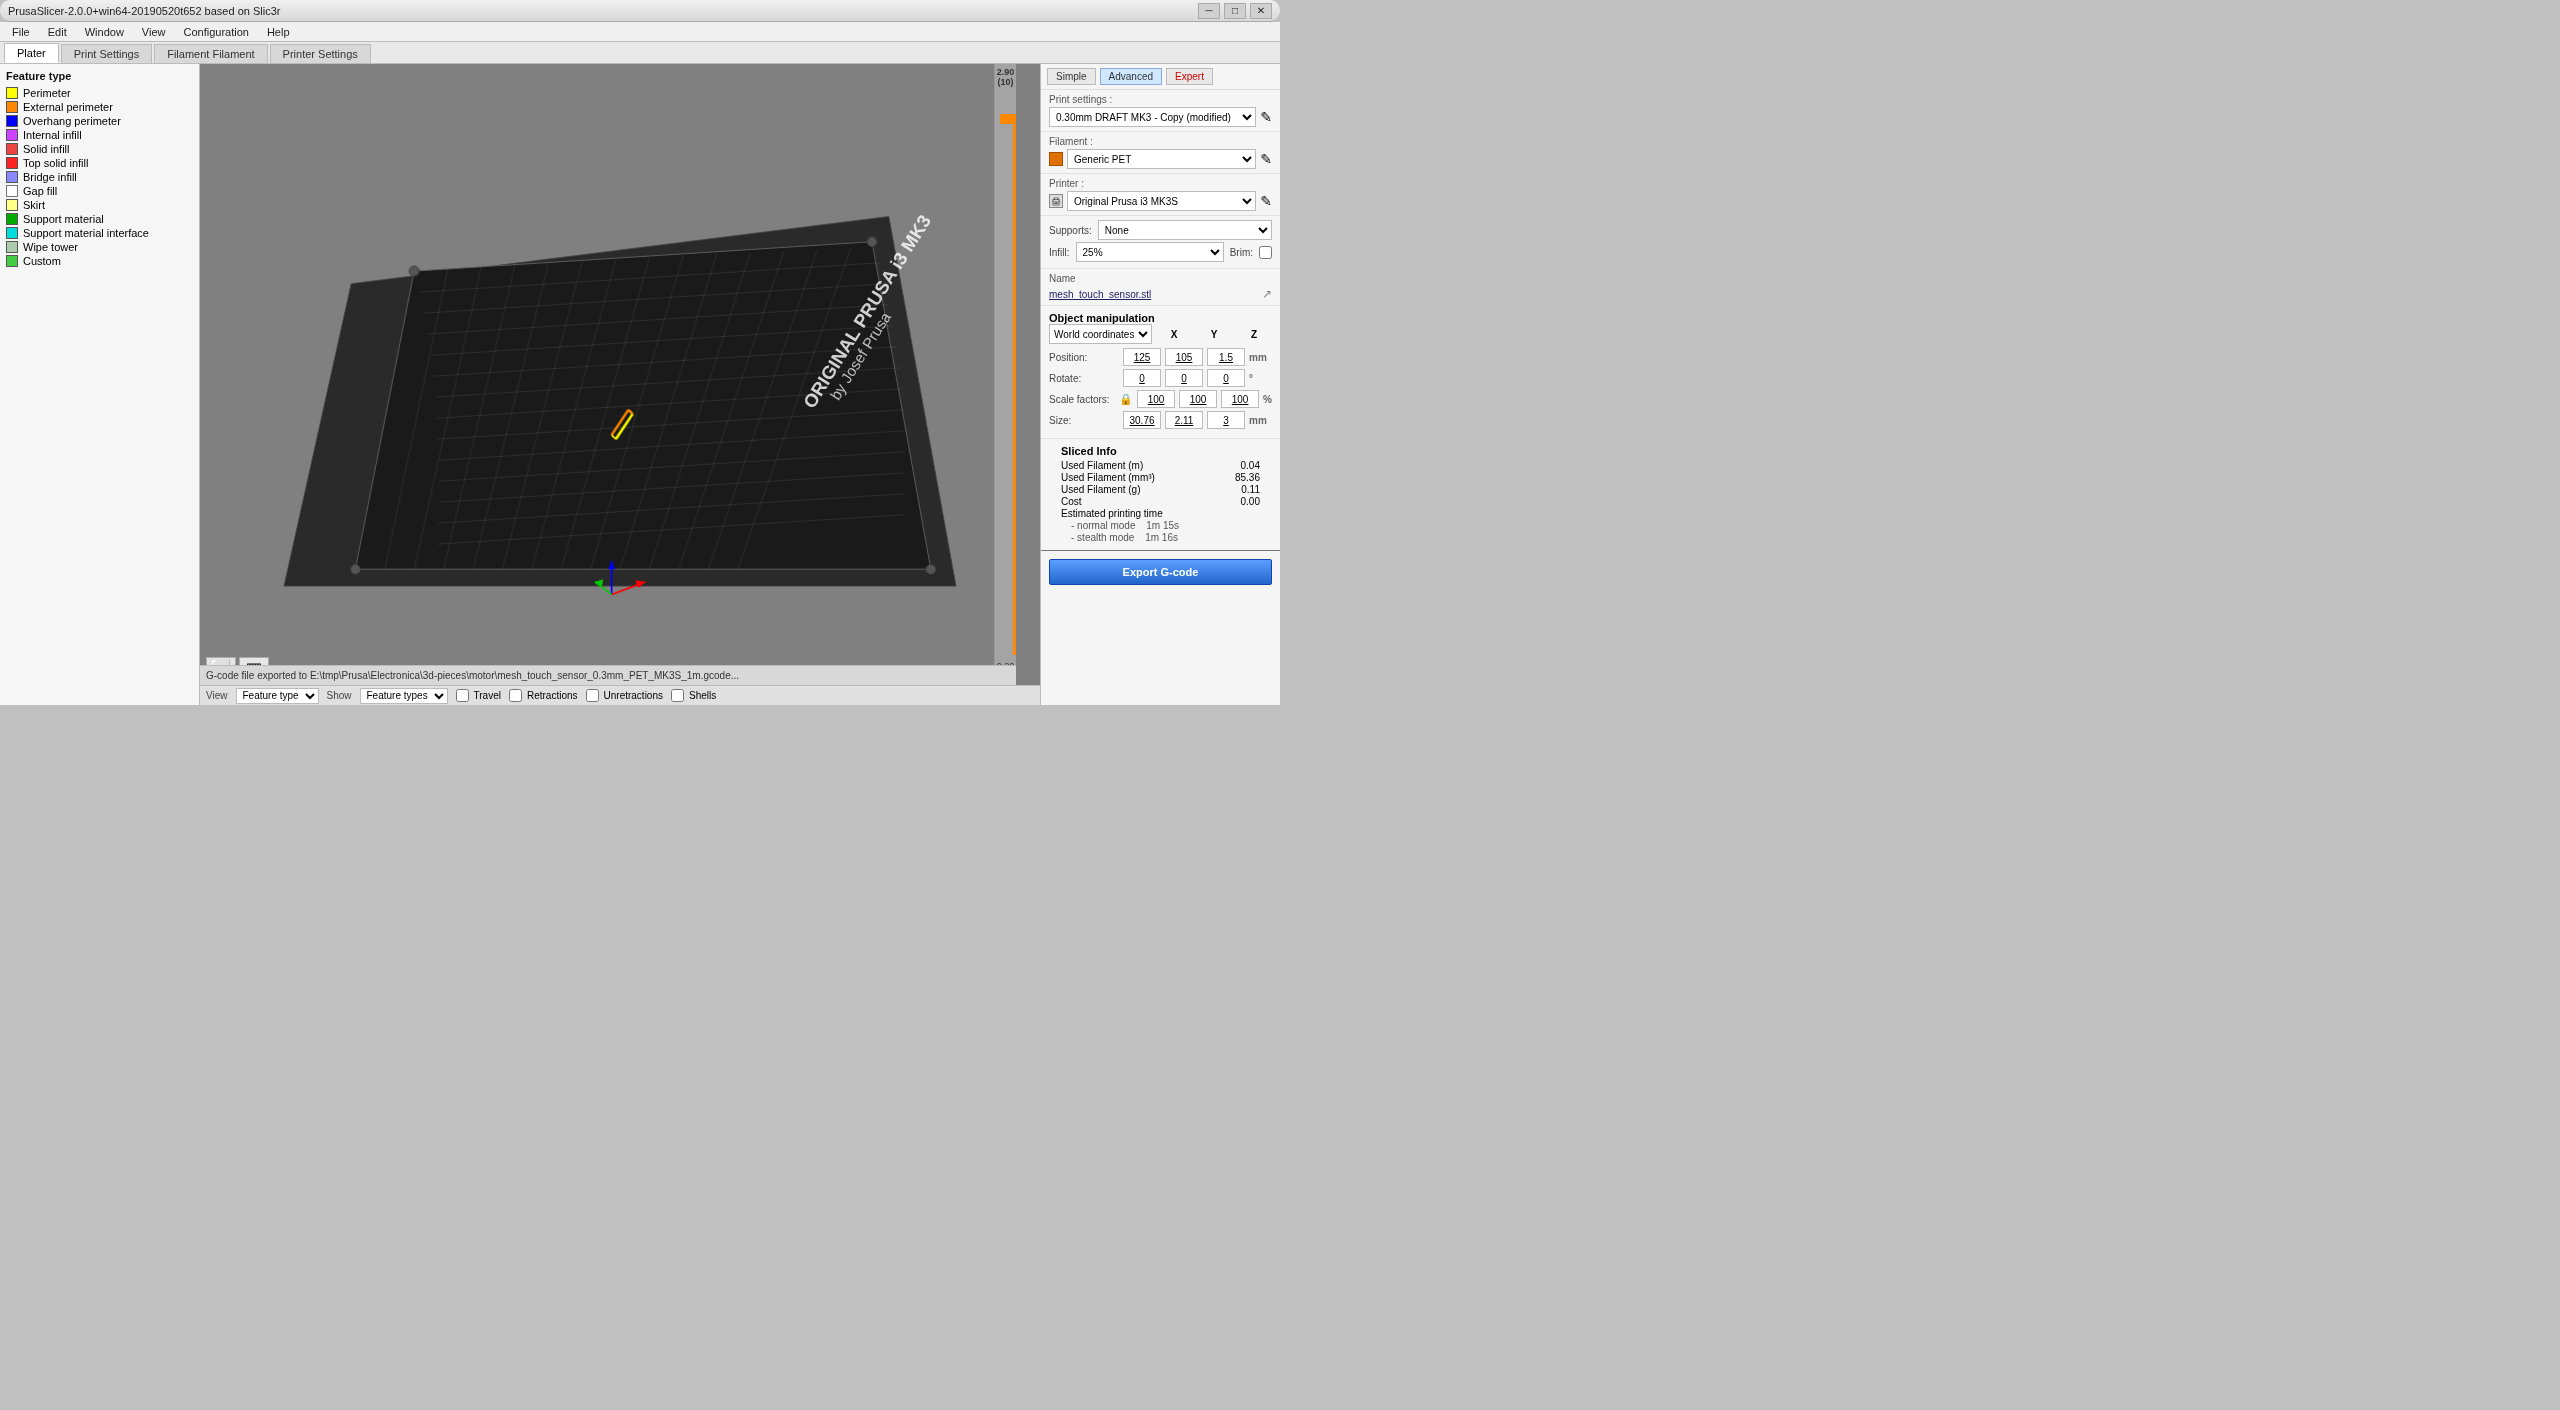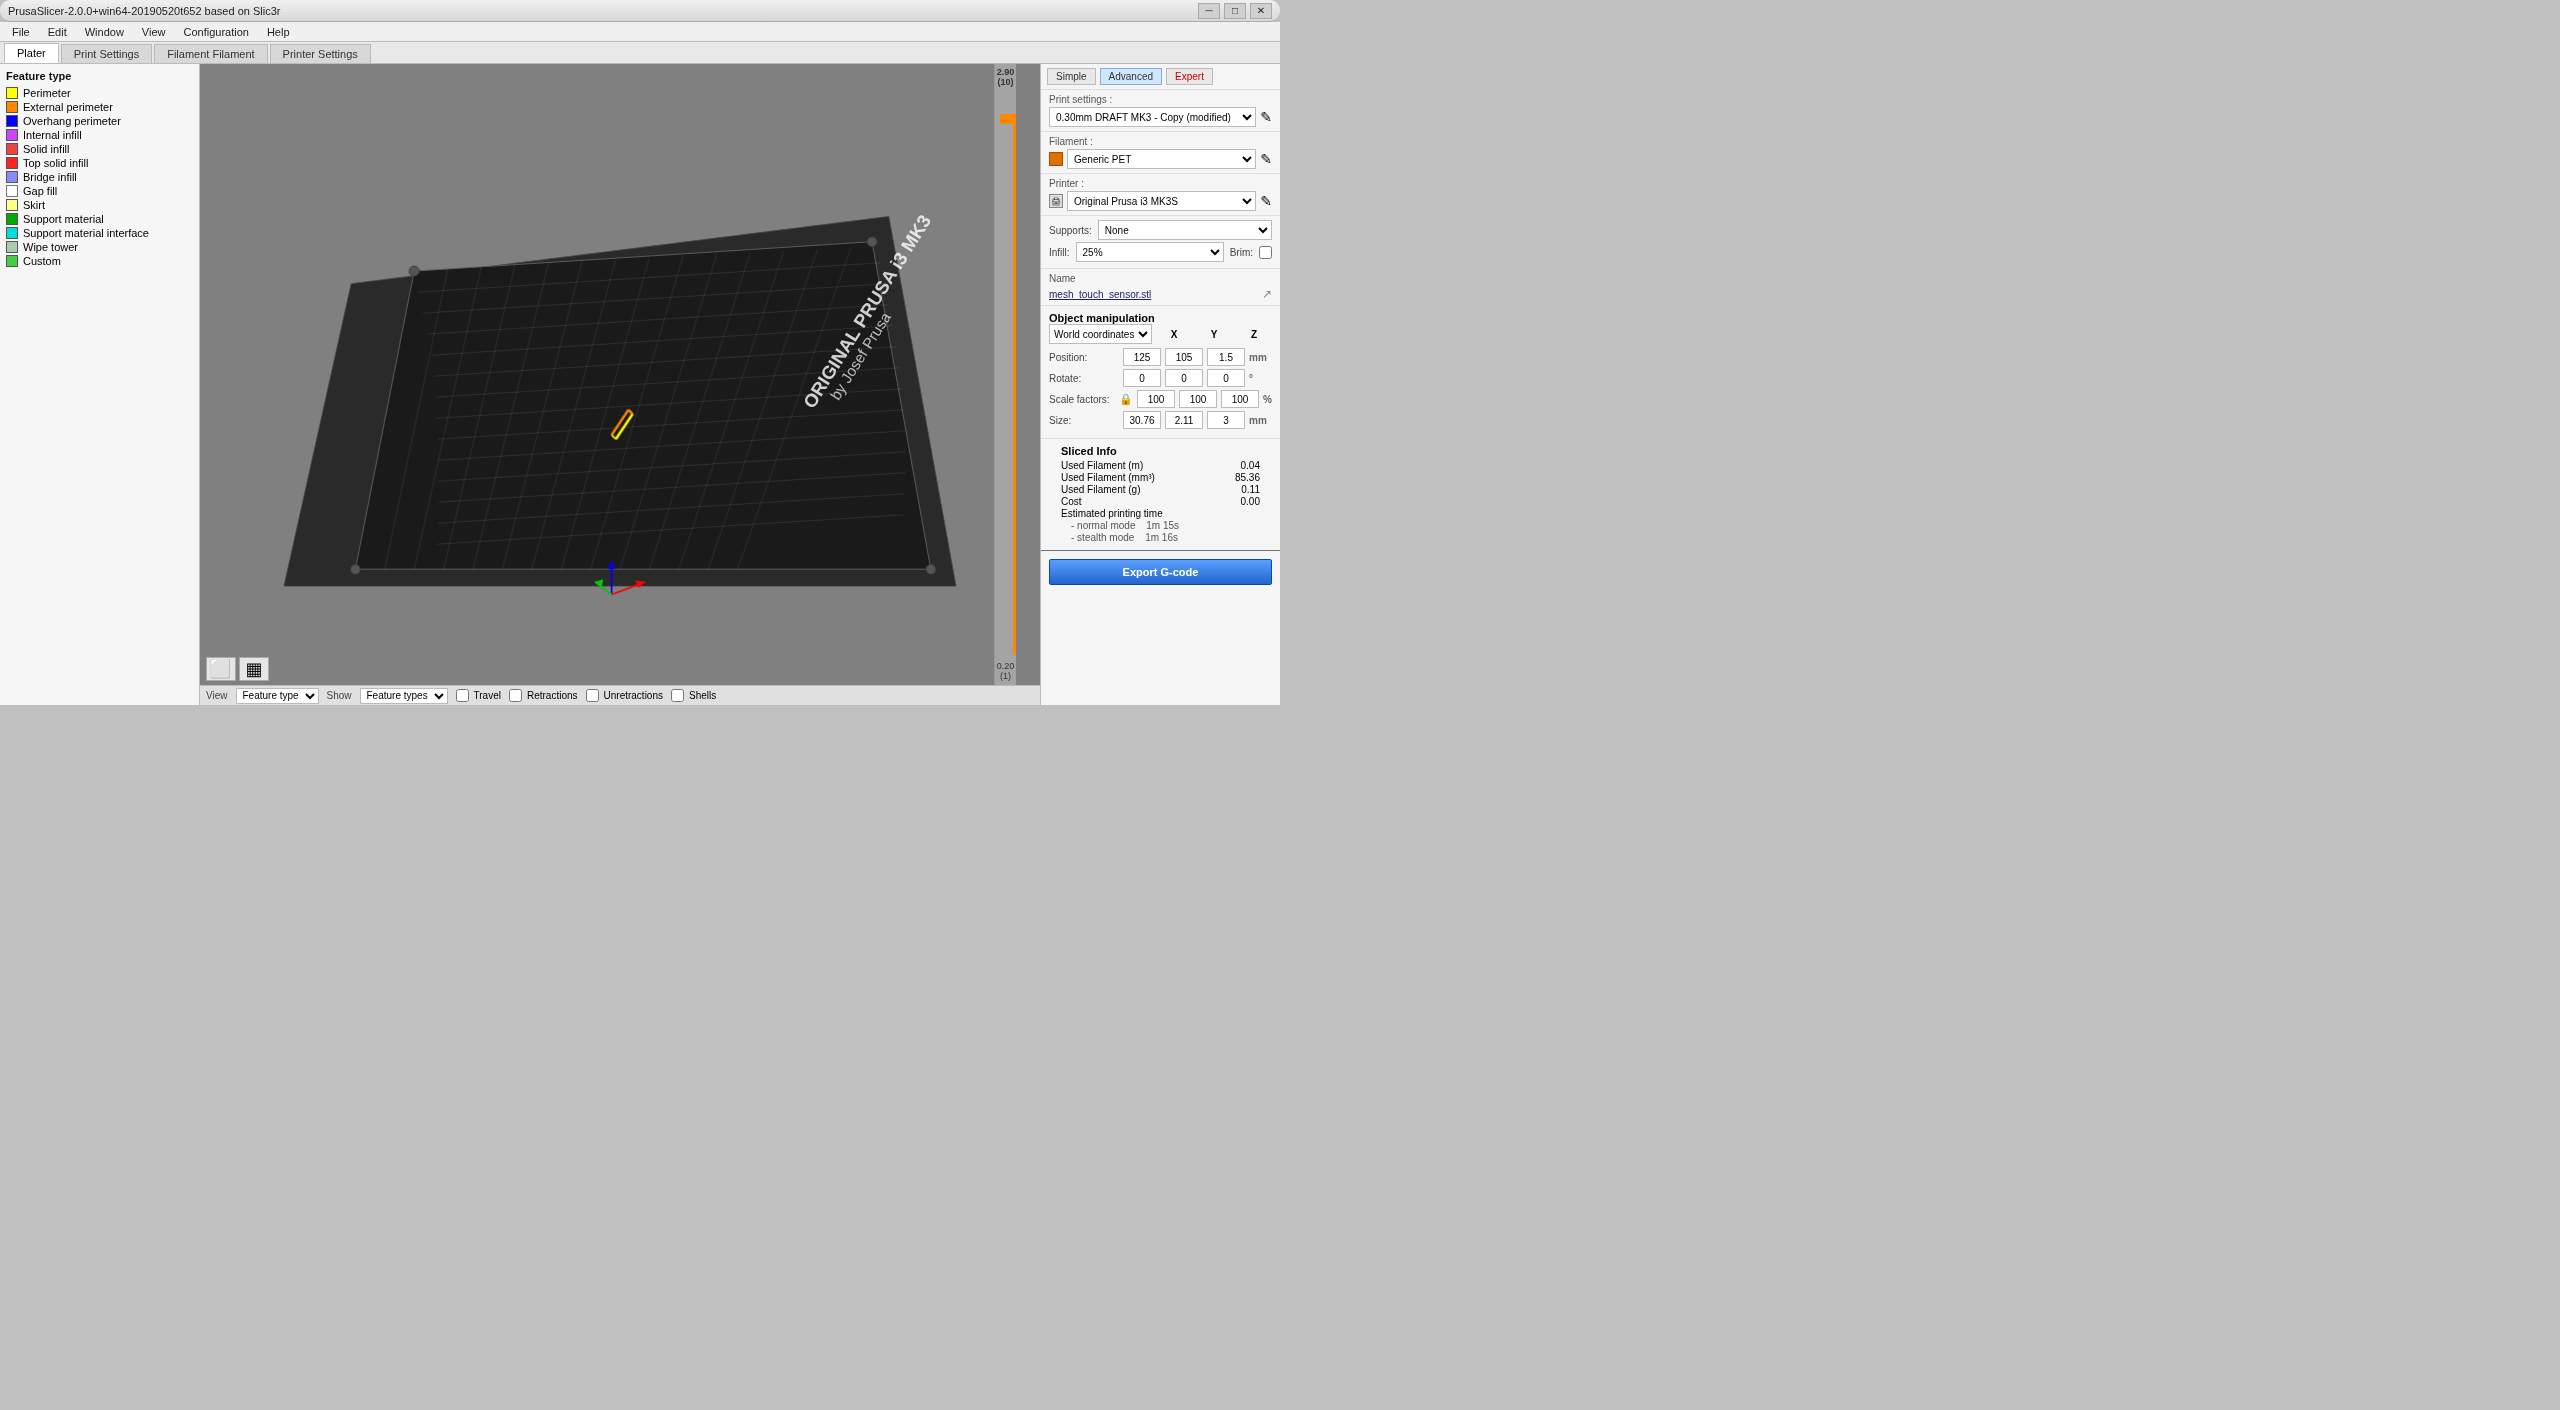--- a/index.html
+++ b/index.html
@@ -225,21 +225,21 @@
       font-size: 10px;
       border: 1px solid #bbb;
       background: #fff;
     }
     .manip-row {
       display: flex; align-items: center; margin-bottom: 3px; gap: 4px;
     }
     .manip-label { width: 70px; font-size: 10px; color: #444; }
     .manip-input {
       width: 38px; height: 18px; border: 1px solid #bbb;
-      font-size: 10px; text-align: center; background: #fff;
+      font-size: 10px; text-align: center; background: #fff; text-decoration: underline;
     }
     .manip-unit { font-size: 10px; color: #666; font-weight: bold; }
     .lock-icon { font-size: 11px; color: #666; cursor: pointer; }
     
     .sliced-info {
       padding: 6px 20px;
       border-bottom: 1px solid #737373;
     }
     .sliced-title { font-weight: bold; font-size: 11px; margin-bottom: 3px; }
     .info-row { display: flex; justify-content: space-between; font-size: 10px; margin-bottom: 1px; }
@@ -524,20 +524,23 @@
       <div class="slider-handle"></div>
       <div class="slider-bottom-label" style="white-space:pre-line; text-align:center;">0.20
 (1)</div>
     </div>
 
     <div id="view-btns">
       <div class="view-btn">⬜</div>
       <div class="view-btn">▦</div>
     </div>
 
+    <div id="status-bar" style="bottom: 20px;">
+      <span>G-code file exported to E:\tmp\Prusa\Electronica\3d-pieces\motor\mesh_touch_sensor_0.3mm_PET_MK3S_1m.gcode...</span>
+    </div>
 
     <div id="bottombar" style="bottom: 0px; left: 0px; right: 0px;">
       <span class="bottom-label">View</span>
       <select class="bottom-dropdown">
         <option>Feature type</option>
       </select>
       <span class="bottom-label">Show</span>
       <select class="bottom-dropdown">
         <option>Feature types</option>
       </select>

